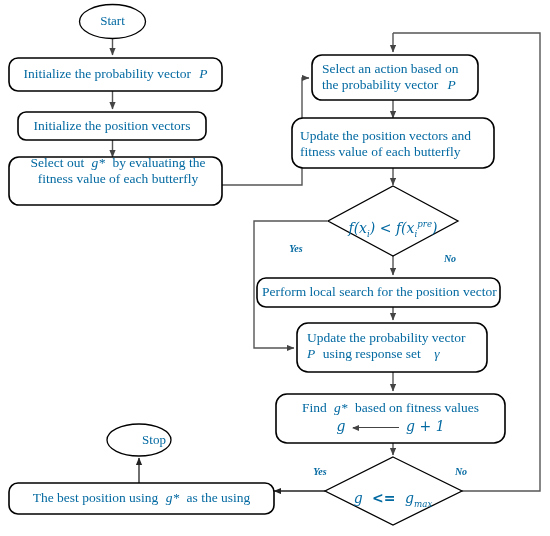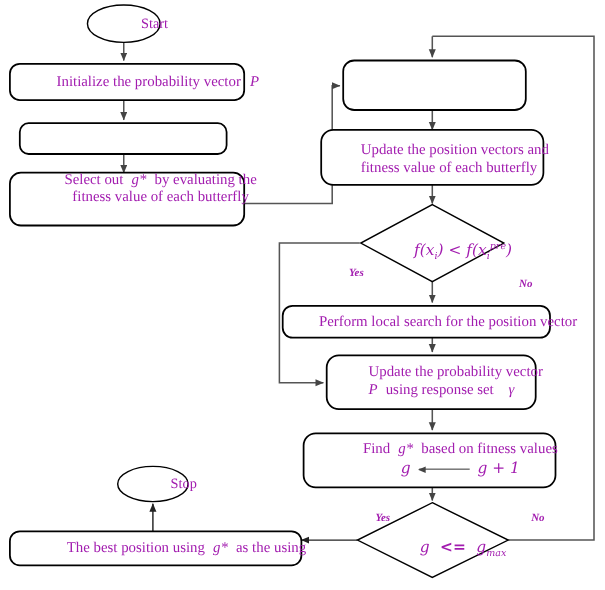--- a/index.html
+++ b/index.html
@@ -38,26 +38,25 @@
     fill: none;
   }
   .conn-dark {
     stroke: #222222;
     stroke-width: 1.3;
     fill: none;
   }
   .lbl {
     position: absolute;
     font-family: "Liberation Serif", "DejaVu Serif", serif;
-    color: #a21caf;
+    color: #0369a1;
     line-height: 1.18;
     text-align: center;
     white-space: nowrap;
     pointer-events: none;
-    padding-left: 28px;
   }
   .lbl-box {
     font-size: 13.5px;
   }
   .lbl-term {
     font-size: 13px;
   }
   .lbl-yn {
     font-size: 10px;
     font-weight: bold;
@@ -170,28 +169,34 @@
     <ellipse class="node-shape-thin" cx="139" cy="440" rx="32" ry="16"></ellipse>
   </svg>
 
   <div class="lbl lbl-term" style="left:80px; top:13px; width:65px;">Start</div>
 
   <div class="lbl lbl-box" style="left:9px; top:66px; width:213px;">
     <span>Initialize the probability vector</span>
     <span class="it" style="margin-left:5px;">P</span>
   </div>
 
+  <div class="lbl lbl-box" style="left:18px; top:118px; width:188px;">Initialize the position vectors</div>
 
   <div class="lbl lbl-box" style="left:18px; top:155px; width:200px; text-align:center;">
     <span>Select out</span>
     <span class="it" style="margin:0 4px;">g*</span>
     <span>by evaluating the</span><br>
     <span>fitness value of each butterfly</span>
   </div>
 
+  <div class="lbl lbl-box" style="left:322px; top:61px; width:156px; text-align:left;">
+    <span>Select an action based on</span><br>
+    <span>the probability vector</span>
+    <span class="it" style="margin-left:6px;">P</span>
+  </div>
 
   <div class="lbl lbl-box" style="left:300px; top:128px; width:190px; text-align:left;">
     <span>Update the position vectors and</span><br>
     <span>fitness value of each butterfly</span>
   </div>
 
   <div class="lbl lbl-math" style="left:333px; top:211px; width:120px;">
     <span>f(x<span class="sub">i</span>) &lt; f(x<span class="sub">i</span><span class="sup">pre</span>)</span>
   </div>
 
@@ -220,20 +225,20 @@
     <span class="nostyle" style="font-weight:bold; margin:0 5px;">&lt;=</span>
     <span><span>g</span><span class="sub">max</span></span>
   </div>
 
   <div class="lbl lbl-box" style="left:14px; top:490px; width:255px;">
     <span>The best position using</span>
     <span class="it" style="margin:0 4px;">g*</span>
     <span>as the using</span>
   </div>
 
-  <div class="lbl lbl-term" style="left:107px; top:432px; width:64px;">Stop</div>
+  <div class="lbl lbl-term" style="left:122px; top:432px; width:64px;">Stop</div>
 
   <div class="lbl lbl-yn" style="left:281px; top:243px; width:30px;">Yes</div>
   <div class="lbl lbl-yn" style="left:437px; top:253px; width:26px;">No</div>
   <div class="lbl lbl-yn" style="left:305px; top:466px; width:30px;">Yes</div>
   <div class="lbl lbl-yn" style="left:448px; top:466px; width:26px;">No</div>
 
 </div>
 
 </body></html>

